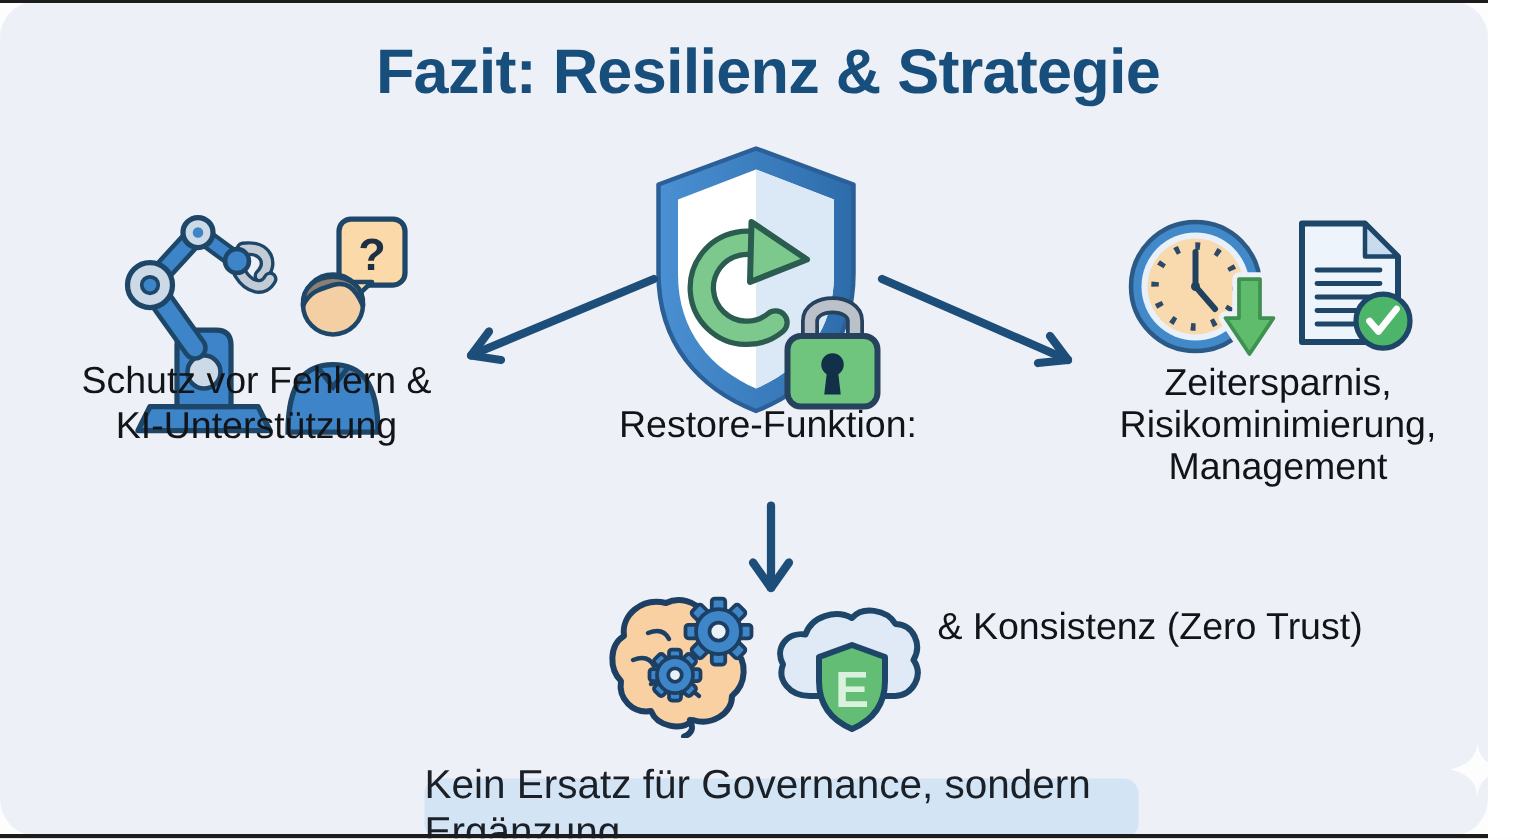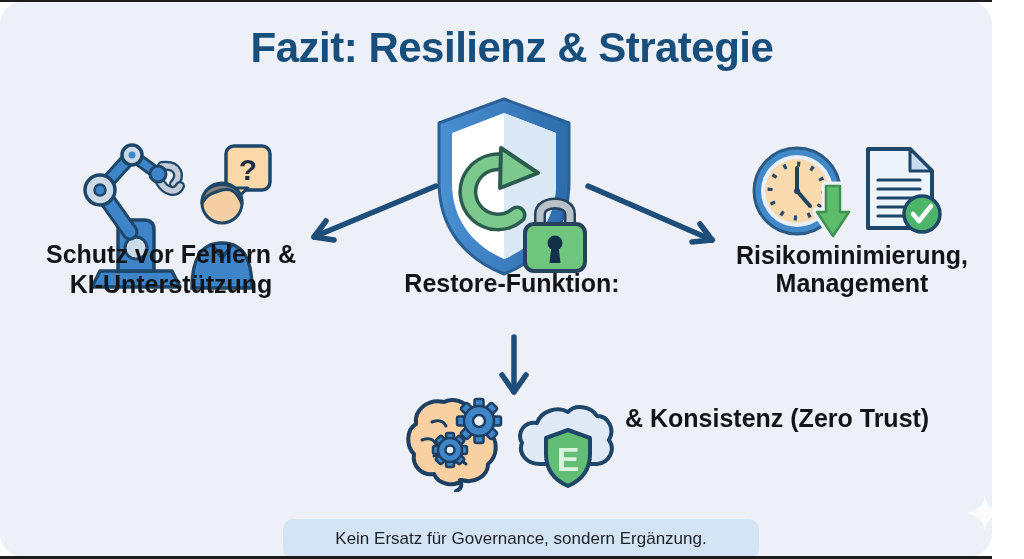--- a/index.html
+++ b/index.html
@@ -14,32 +14,32 @@
   .slide{
     position:absolute;left:0;right:0;top:1px;bottom:2px;
     background:#edf1f7;border-radius:24px;
   }
   .abs{position:absolute;}
   .title{
     left:0;top:24px;width:1024px;text-align:center;
     font-size:42px;font-weight:bold;color:#174e7c;letter-spacing:-0.5px;
   }
   .node-label{
-    font-size:25px;font-weight:bold;color:#121418;text-align:center;line-height:30px;
+    font-size:25px;font-weight:normal;color:#121418;text-align:center;line-height:30px;
   }
   .node-label span{display:block;}
   .label-left{left:35px;top:239px;width:272px;}
   .label-center{left:387px;top:268px;width:250px;}
   .label-right{left:727px;top:241px;width:250px;line-height:28px;}
   .label-bottom{left:625px;top:404px;width:340px;text-align:left;line-height:29px;}
   .caption{
     left:283px;top:519px;width:476px;height:40px;
     background:#d3e4f5;border-radius:10px;
     display:flex;align-items:center;justify-content:center;
-    font-size:17px;color:#1b1f26;
+    font-size:27px;color:#1b1f26;
   }
   svg{display:block;}
   .svgtext{font-family:"Liberation Sans","DejaVu Sans",sans-serif;font-weight:bold;}
 </style>
 </head>
 <body>
 
 <div class="stage">
   <div class="slide"></div>
 
@@ -191,20 +191,21 @@
   </svg>
 
   <div class="abs node-label label-left">
     <span>Schutz vor Fehlern &amp;</span>
     <span>KI-Unterstützung</span>
   </div>
   <div class="abs node-label label-center">
     <span>Restore-Funktion:</span>
   </div>
   <div class="abs node-label label-right">
+    <span>Zeitersparnis,</span>
     <span>Risikominimierung,</span>
     <span>Management</span>
   </div>
   <div class="abs node-label label-bottom">
     <span>&amp; Konsistenz (Zero Trust)</span>
   </div>
 
   <div class="abs caption">
     <span>Kein Ersatz für Governance, sondern Ergänzung.</span>
   </div>

